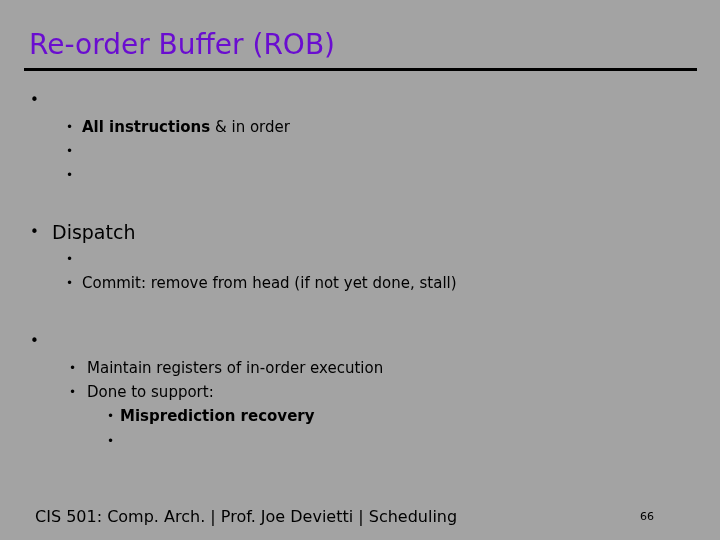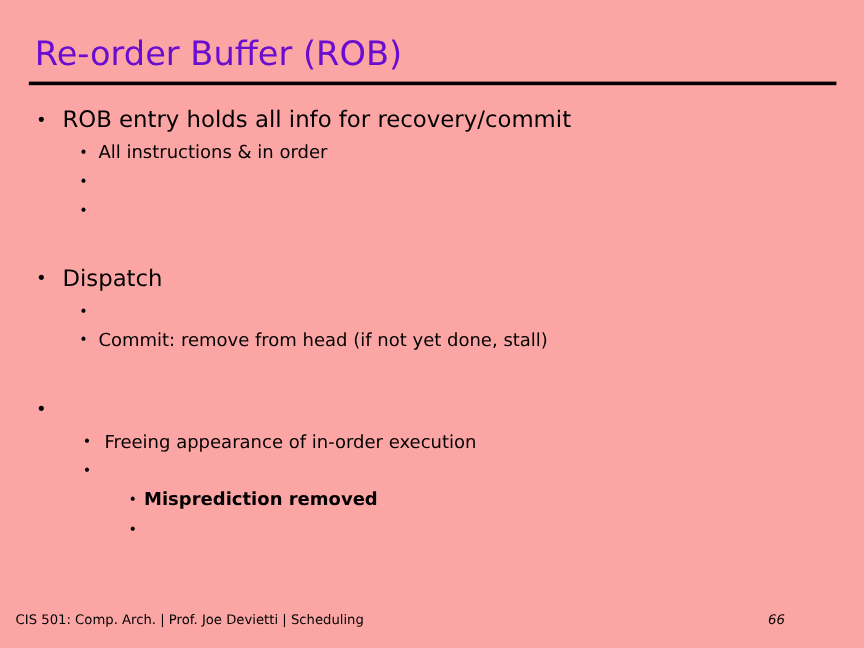--- a/index.html
+++ b/index.html
@@ -13,21 +13,21 @@
     overflow: hidden;
     font-family: "DejaVu Sans", "Liberation Sans", sans-serif;
     color: #000000;
     position: relative;
   }
 
   .slide {
     position: relative;
     width: 720px;
     height: 540px;
-    background: #fca5a5;
+    background: #a3a3a3;
   }
 
   
   .title {
     position: absolute;
     left: 29px;
     top: 28px;
     font-size: 28px;
     line-height: 34px;
     font-weight: normal;
@@ -109,57 +109,55 @@
   }
   .lv3 .bullet {
     width: 13px;
     flex: 0 0 13px;
     font-size: 12px;
     line-height: 25px;
     font-weight: normal;
   }
 
   .text { display: inline-block; }
-  .b { font-weight: normal; }
+  .b { font-weight: bold; }
 
   
   .footer-left {
     position: absolute;
-    left: 13px;
+    left: 35px;
     top: 509px;
-    font-size: 11px;
+    font-size: 16px;
     line-height: 15px;
     color: #000000;
     white-space: nowrap;
   }
   .footer-page {
     position: absolute;
     left: 640px;
     top: 509px;
     font-size: 11px;
     line-height: 15px;
     color: #000000;
-    font-style: italic;
   }
 </style>
 </head>
 <body>
 
 <div class="slide">
 
   <div class="title">Re-order Buffer (ROB)</div>
   <div class="title-rule"></div>
 
   <div class="body">
 
     <div class="group g1">
 
       <div class="row lv1">
         <span class="bullet">•</span>
-        <span class="text">ROB entry holds all info for recovery/commit</span>
       </div>
 
       <div class="row lv2">
         <span class="bullet">•</span>
         <span class="text"><span class="b">All instructions</span><span> &amp; in order</span></span>
       </div>
 
       <div class="row lv2">
         <span class="bullet">•</span>
       </div>
@@ -189,30 +187,31 @@
     </div>
 
     <div class="group g3">
 
       <div class="row lv1">
         <span class="bullet">•</span>
       </div>
 
       <div class="row lv2 deep">
         <span class="bullet">•</span>
-        <span class="text">Freeing appearance of in-order execution</span>
+        <span class="text">Maintain registers of in-order execution</span>
       </div>
 
       <div class="row lv2 deep">
         <span class="bullet">•</span>
+        <span class="text">Done to support:</span>
       </div>
 
       <div class="row lv3">
         <span class="bullet">•</span>
-        <span class="text">Misprediction removed</span>
+        <span class="text">Misprediction recovery</span>
       </div>
 
       <div class="row lv3">
         <span class="bullet">•</span>
       </div>
 
     </div>
 
   </div>
 

